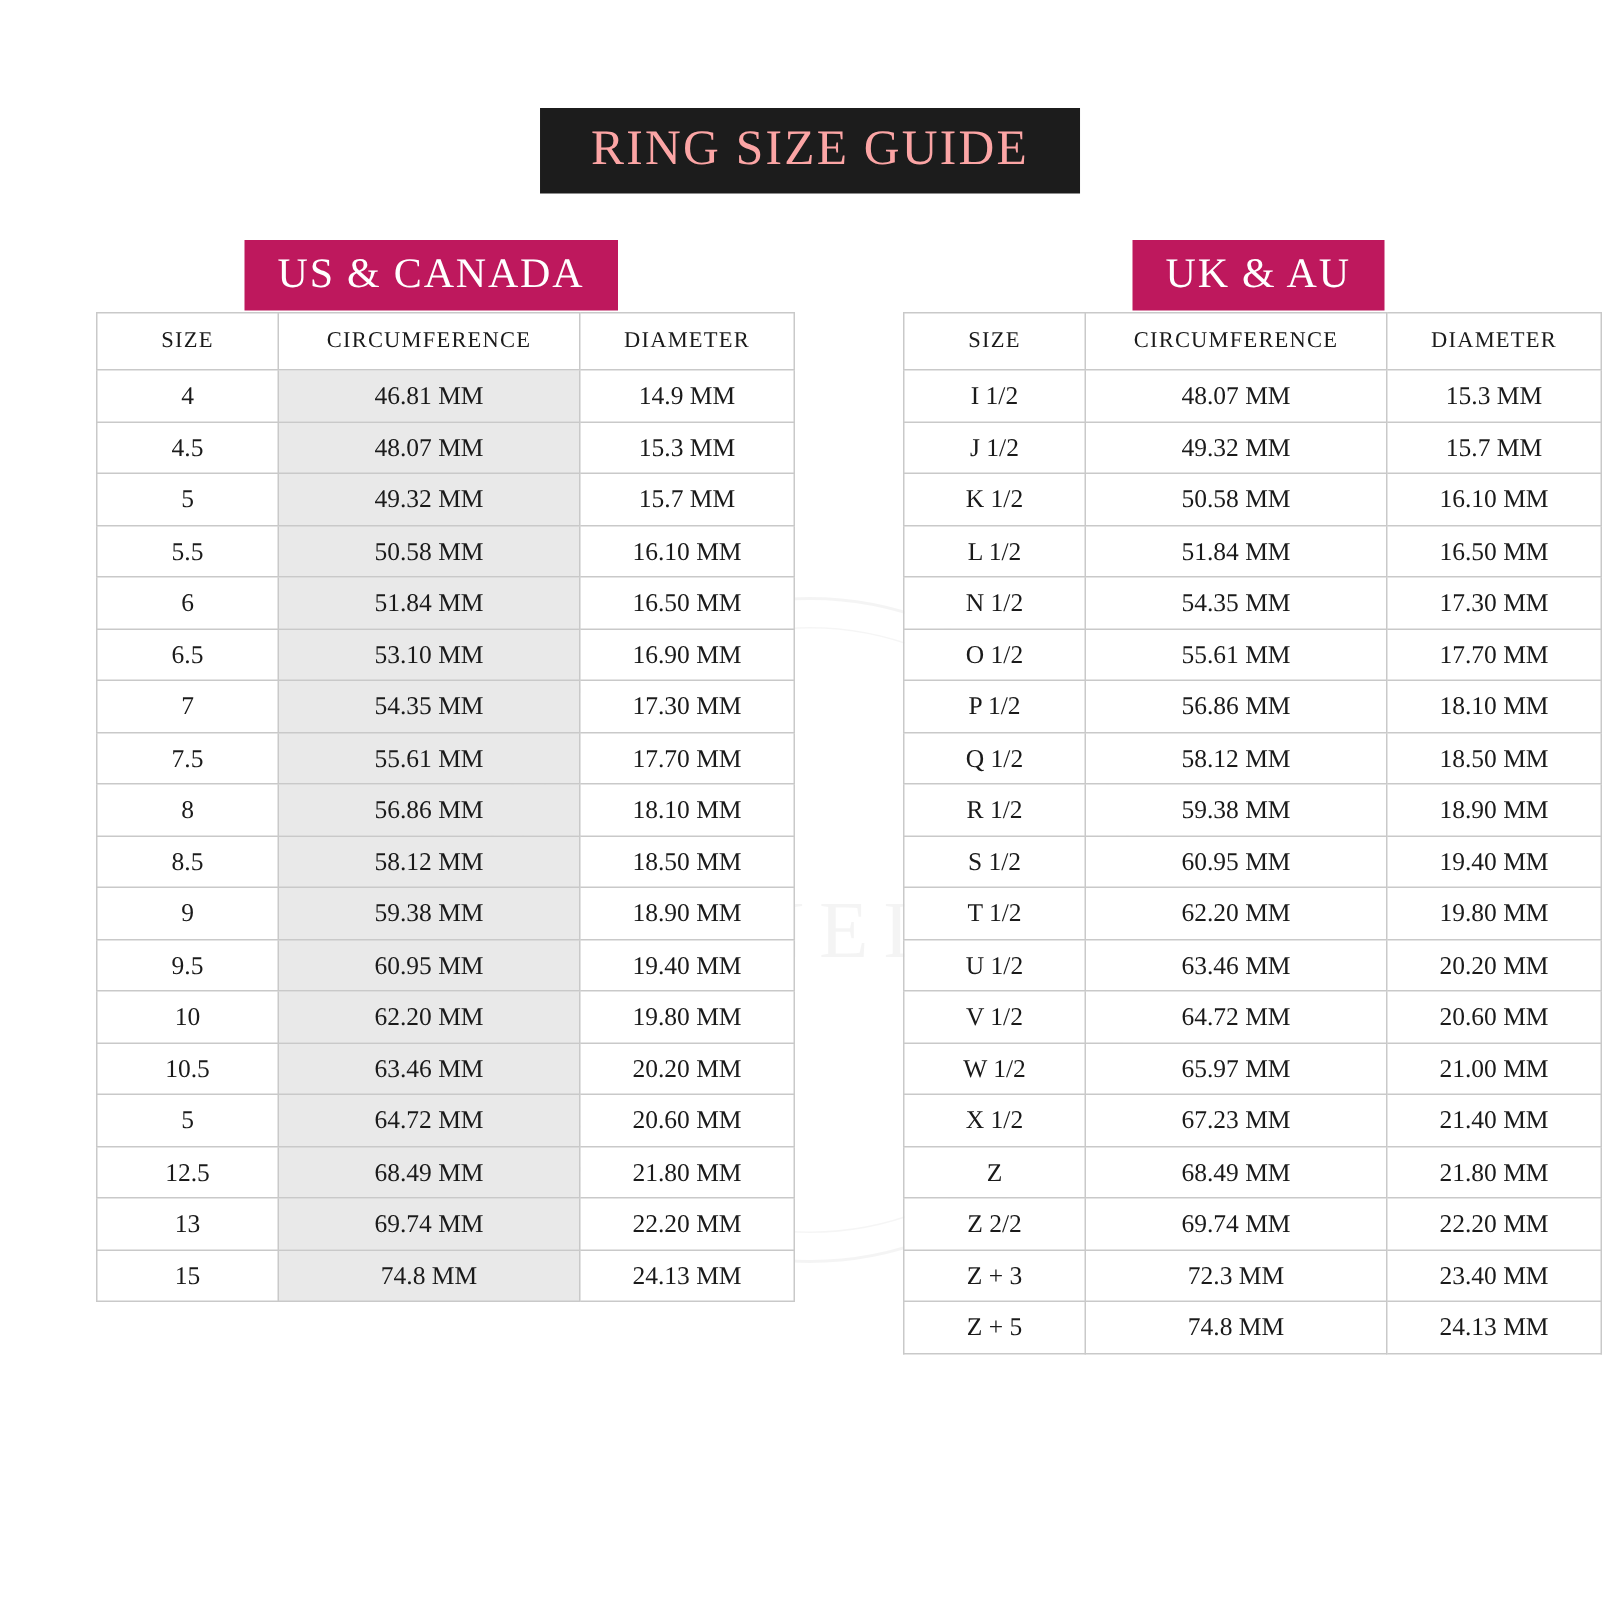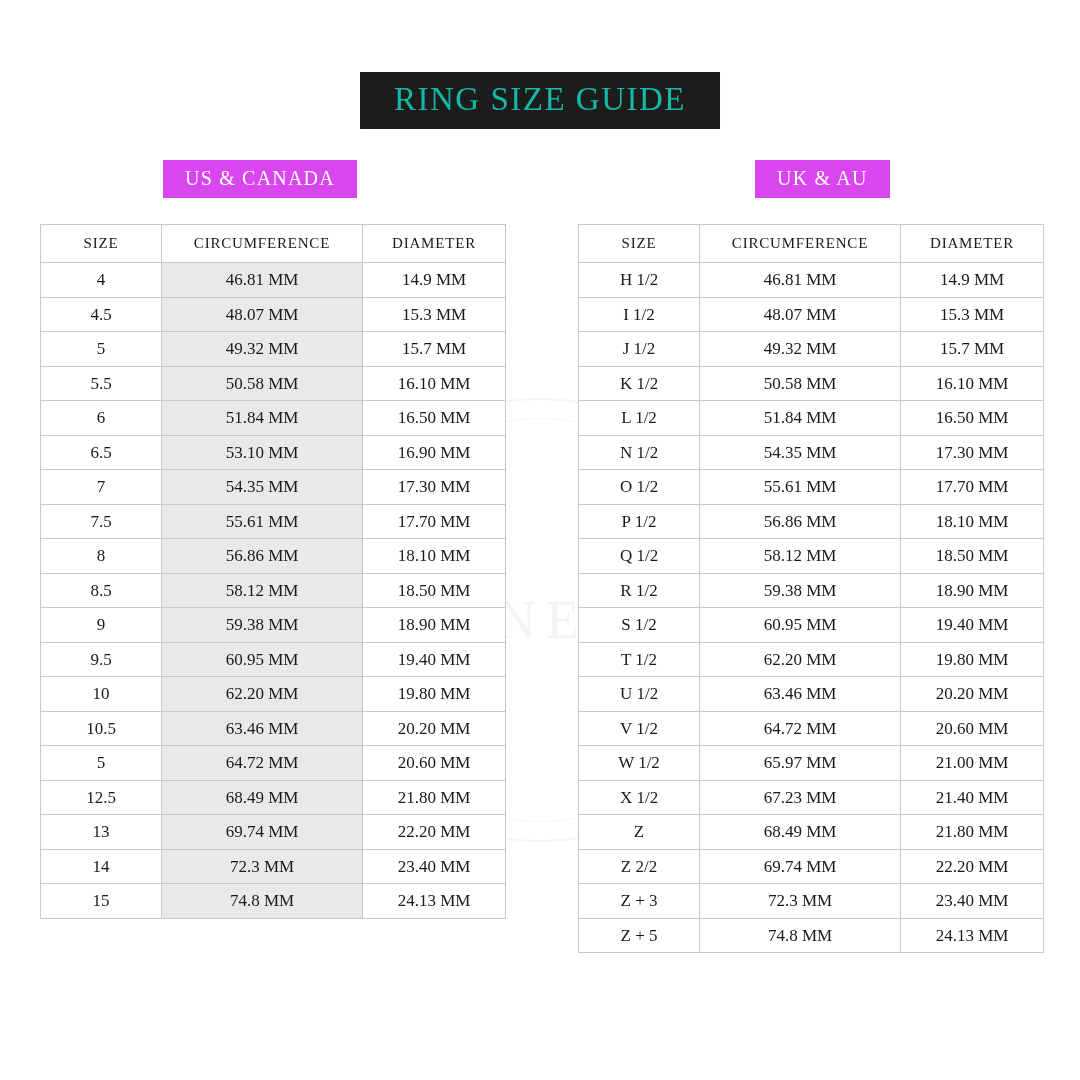--- a/index.html
+++ b/index.html
@@ -58,52 +58,53 @@
     height: 1080px;
   }
 
   
   .title-banner {
     position: absolute;
     left: 50%;
     transform: translateX(-50%);
     top: 72px;
     background: #1c1c1c;
-    color: #14b8a6;
+    color: #fca5a5;
     padding: 9px 34px 11px 34px;
     font-size: 33px;
     letter-spacing: 1.5px;
     font-family: "Liberation Serif", serif;
     white-space: nowrap;
   }
 
   
   .section-banner {
     position: absolute;
     top: 160px;
-    background: #d946ef;
+    background: #be185d;
     color: #ffffff;
     padding: 7px 22px 8px 22px;
-    font-size: 20px;
+    font-size: 28px;
     letter-spacing: 1.2px;
     white-space: nowrap;
     font-family: "Liberation Serif", serif;
   }
   .section-banner.left {
     left: 163px;
   }
   .section-banner.right {
     left: 708px;
     margin-left: 47px;
   }
 
   
   .table-wrap {
     position: absolute;
-    top: 224px;
+    top: 208px;
+    margin-left: 24px;
   }
   .table-wrap.left  { left: 40px;  }
   .table-wrap.right { left: 578px; }
 
   table.size-table {
     border-collapse: collapse;
     width: 462px;
     table-layout: fixed;
   }
   table.size-table th,
@@ -243,49 +244,39 @@
             <td class="col-size plain">12.5</td>
             <td class="col-circ shaded">68.49 MM</td>
             <td class="col-diam plain">21.80 MM</td>
           </tr>
           <tr>
             <td class="col-size plain">13</td>
             <td class="col-circ shaded">69.74 MM</td>
             <td class="col-diam plain">22.20 MM</td>
           </tr>
           <tr>
-            <td class="col-size plain">14</td>
-            <td class="col-circ shaded">72.3 MM</td>
-            <td class="col-diam plain">23.40 MM</td>
-          </tr>
-          <tr>
             <td class="col-size plain">15</td>
             <td class="col-circ shaded">74.8 MM</td>
             <td class="col-diam plain">24.13 MM</td>
           </tr>
         </tbody>
     </table>
   </div>
 
   <div class="table-wrap right">
     <table class="size-table" id="table-right">
       <thead>
           <tr>
             <th class="col-size">SIZE</th>
             <th class="col-circ">CIRCUMFERENCE</th>
             <th class="col-diam">DIAMETER</th>
           </tr>
         </thead>
       <tbody>
           <tr>
-            <td class="col-size plain">H 1/2</td>
-            <td class="col-circ plain">46.81 MM</td>
-            <td class="col-diam plain">14.9 MM</td>
-          </tr>
-          <tr>
             <td class="col-size plain">I 1/2</td>
             <td class="col-circ plain">48.07 MM</td>
             <td class="col-diam plain">15.3 MM</td>
           </tr>
           <tr>
             <td class="col-size plain">J 1/2</td>
             <td class="col-circ plain">49.32 MM</td>
             <td class="col-diam plain">15.7 MM</td>
           </tr>
           <tr>

